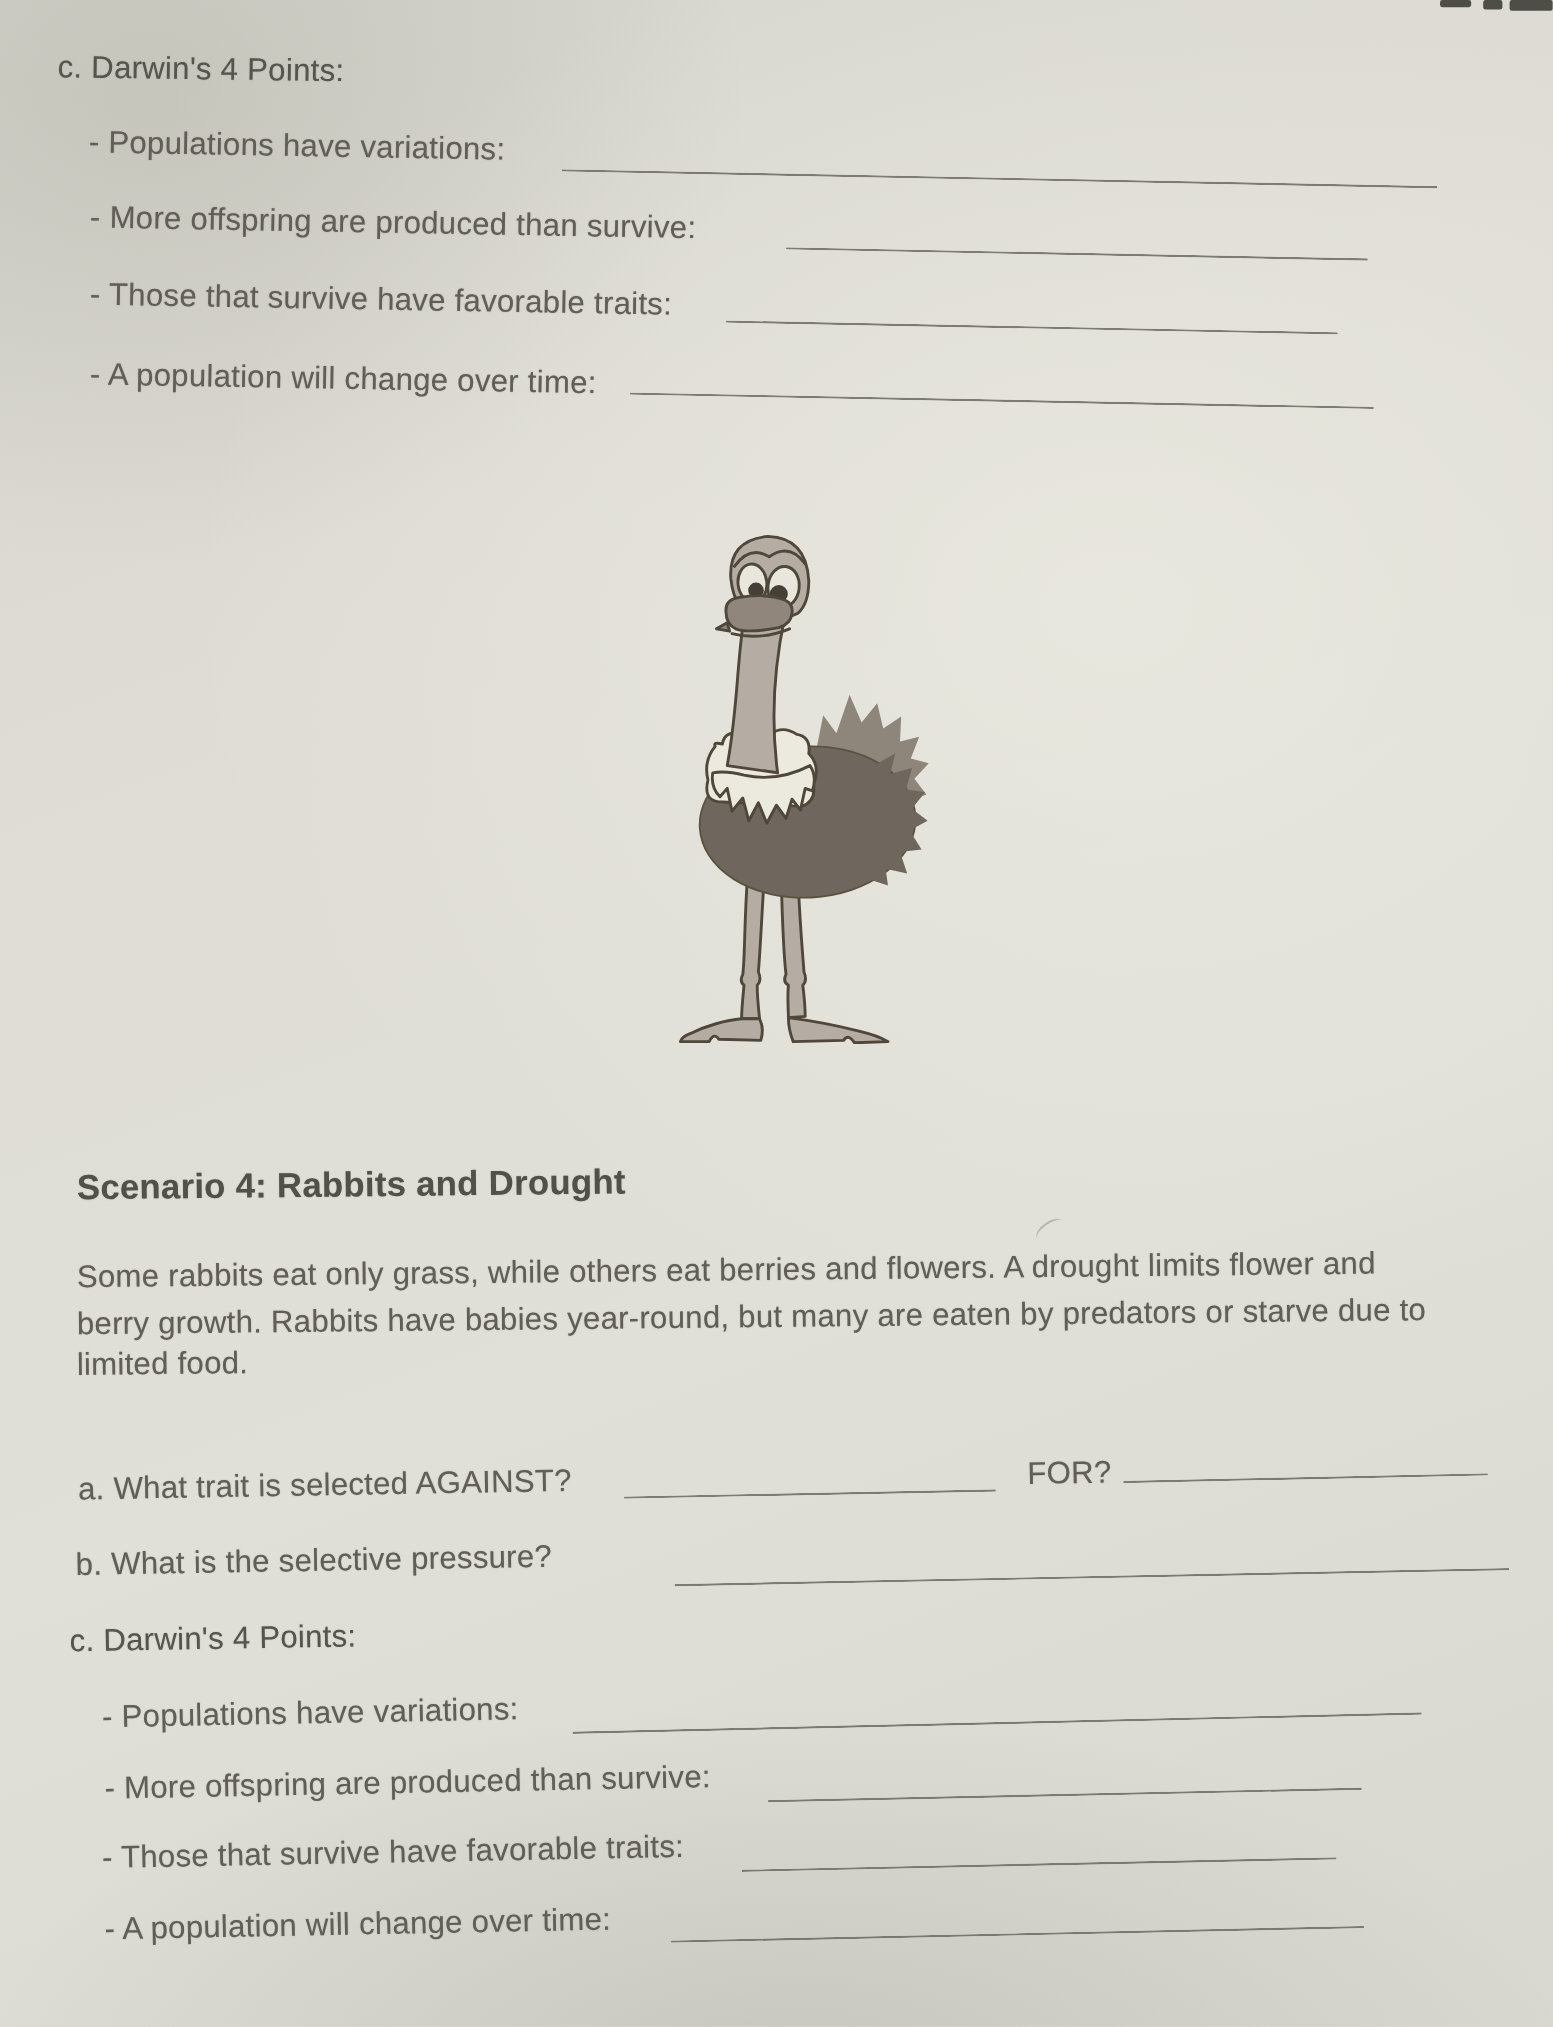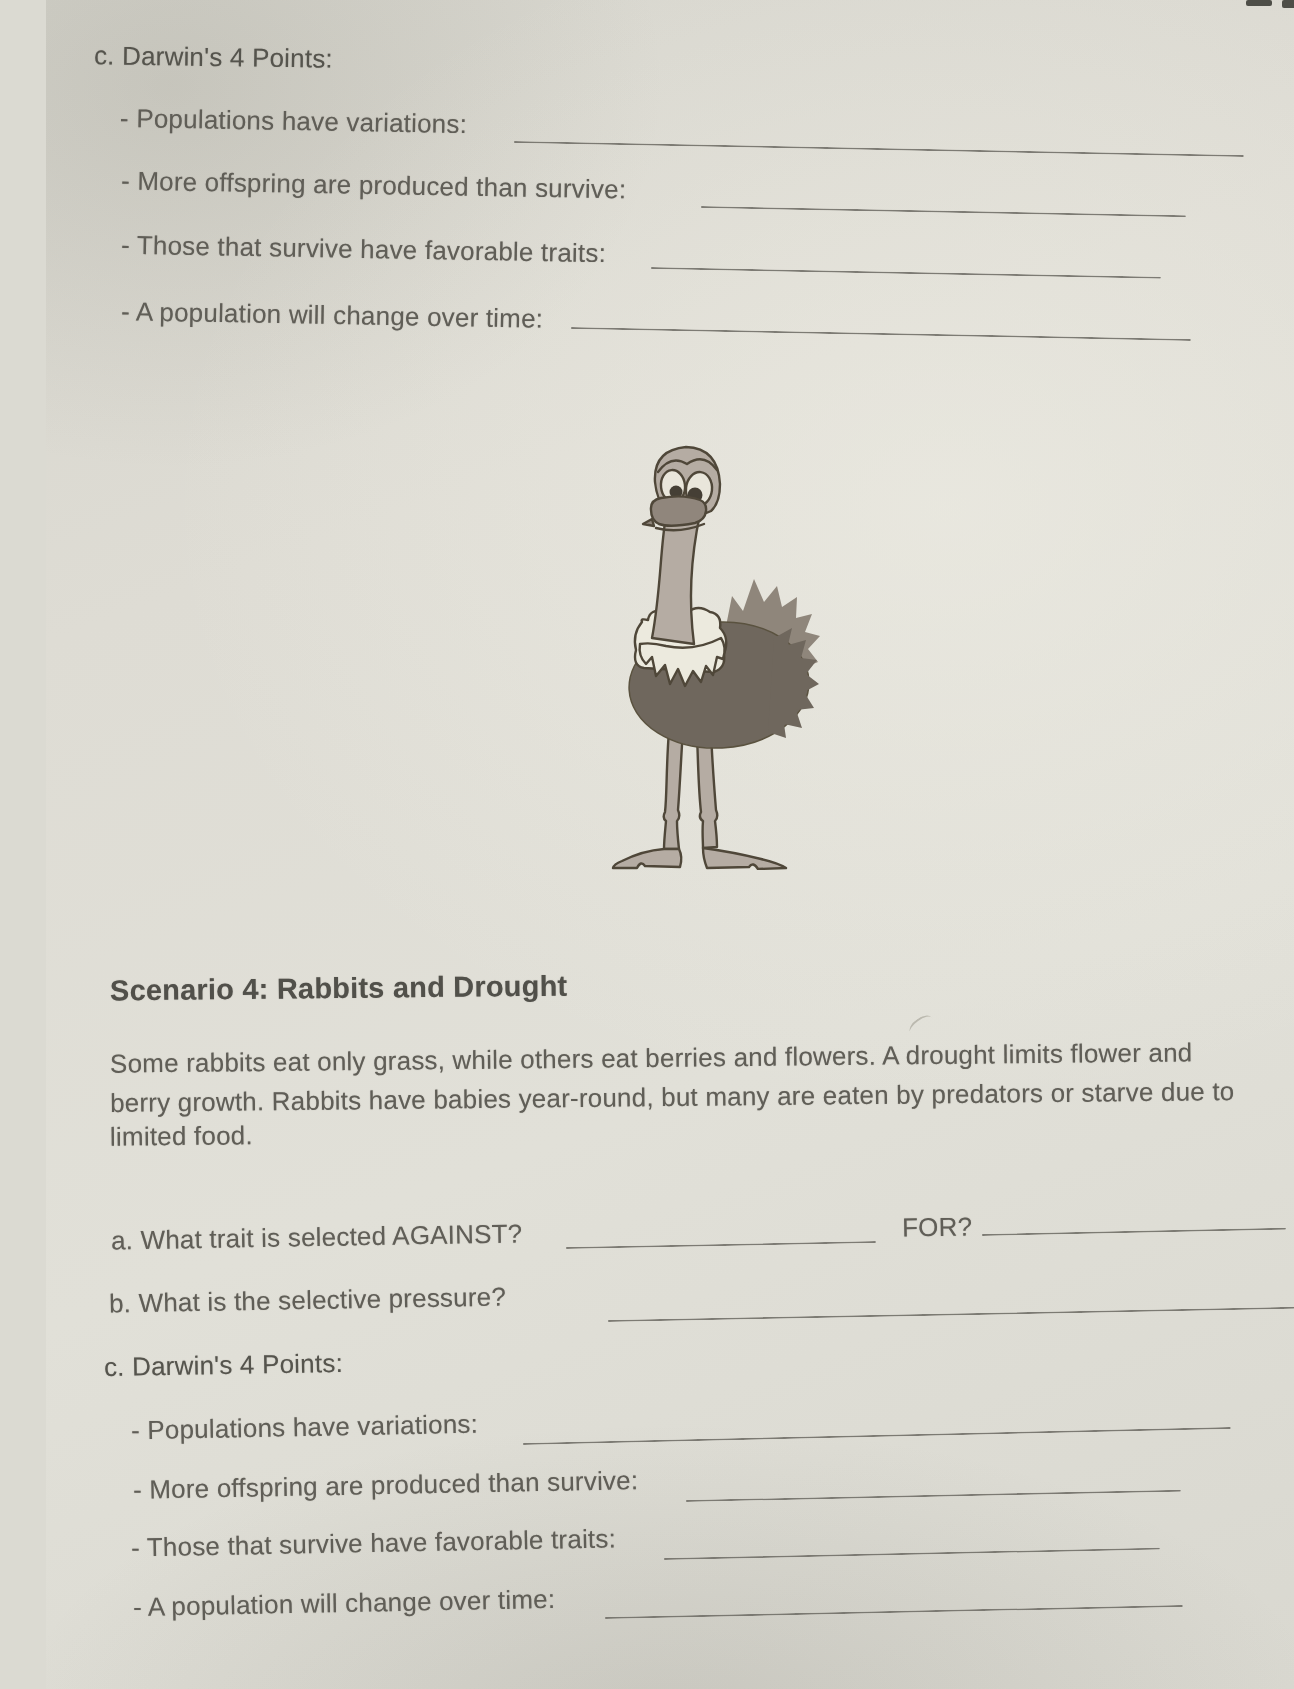--- a/index.html
+++ b/index.html
@@ -8,21 +8,20 @@
     font-family:"Liberation Sans","DejaVu Sans",sans-serif;
     background:#dbdad2;
   }
   .paper{
     position:absolute;inset:0;
     background:
       radial-gradient(1300px 1000px at 72% 30%, rgba(240,239,230,0.55) 0%, rgba(240,239,230,0) 60%),
       radial-gradient(900px 700px at 10% 5%, rgba(120,118,105,0.18) 0%, rgba(120,118,105,0) 55%),
       radial-gradient(1100px 500px at 50% 102%, rgba(100,98,88,0.16) 0%, rgba(100,98,88,0) 60%),
       linear-gradient(160deg,#d6d5cd 0%,#dedcd4 30%,#e1e0d8 62%,#d9d8d0 100%);
-    margin-left: 46px;
   }
   .txt{
     position:absolute;color:#605e57;font-size:26px;line-height:30px;
     white-space:nowrap;letter-spacing:0.2px;
     text-shadow:0 0 1px rgba(96,94,87,0.45);
   }
   .heading{color:#55544d;}
   .bold{font-weight:bold;color:#51504a;}
   .blank-line{
     position:absolute;height:0;border-top:2px solid #6c6a63;

